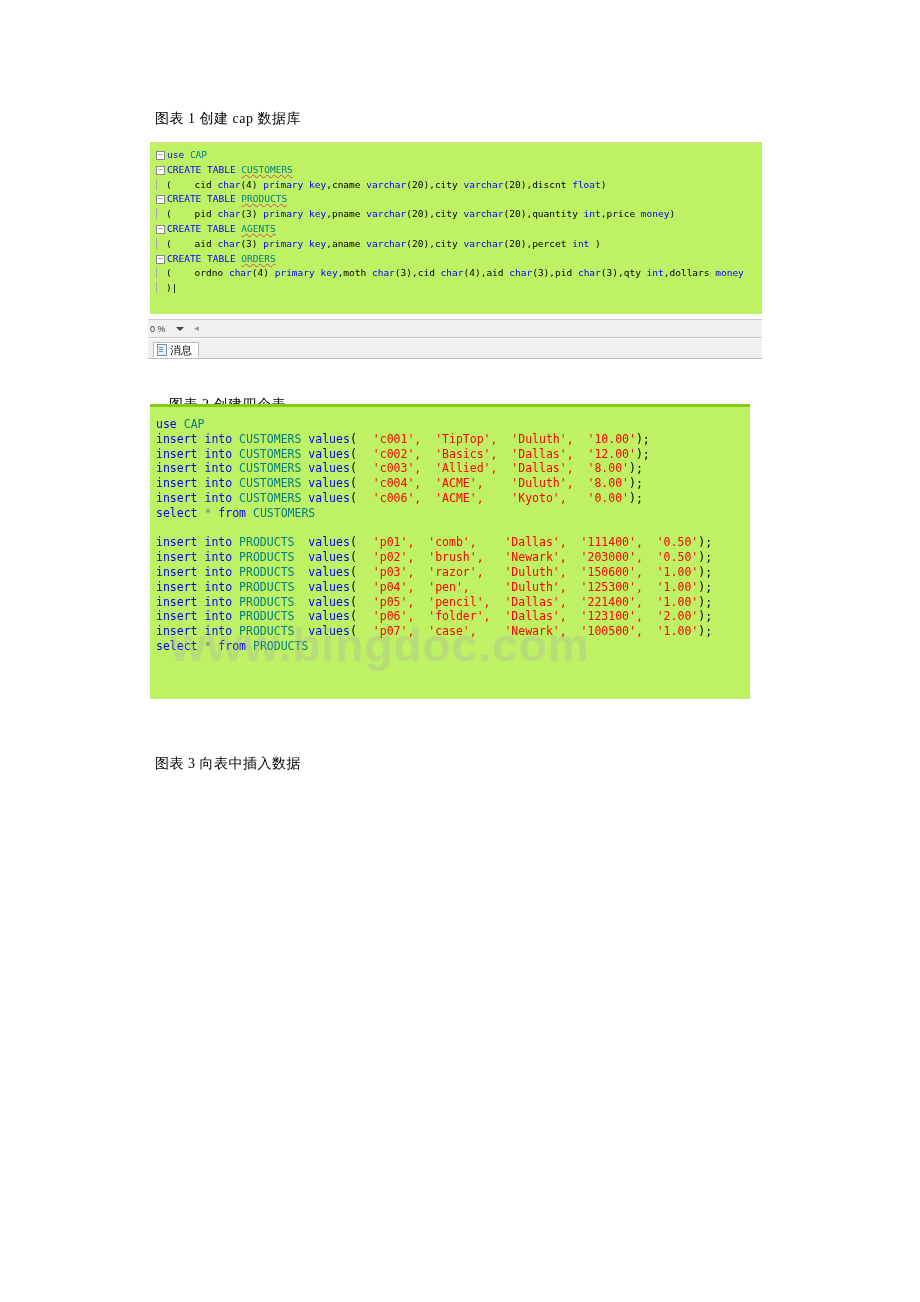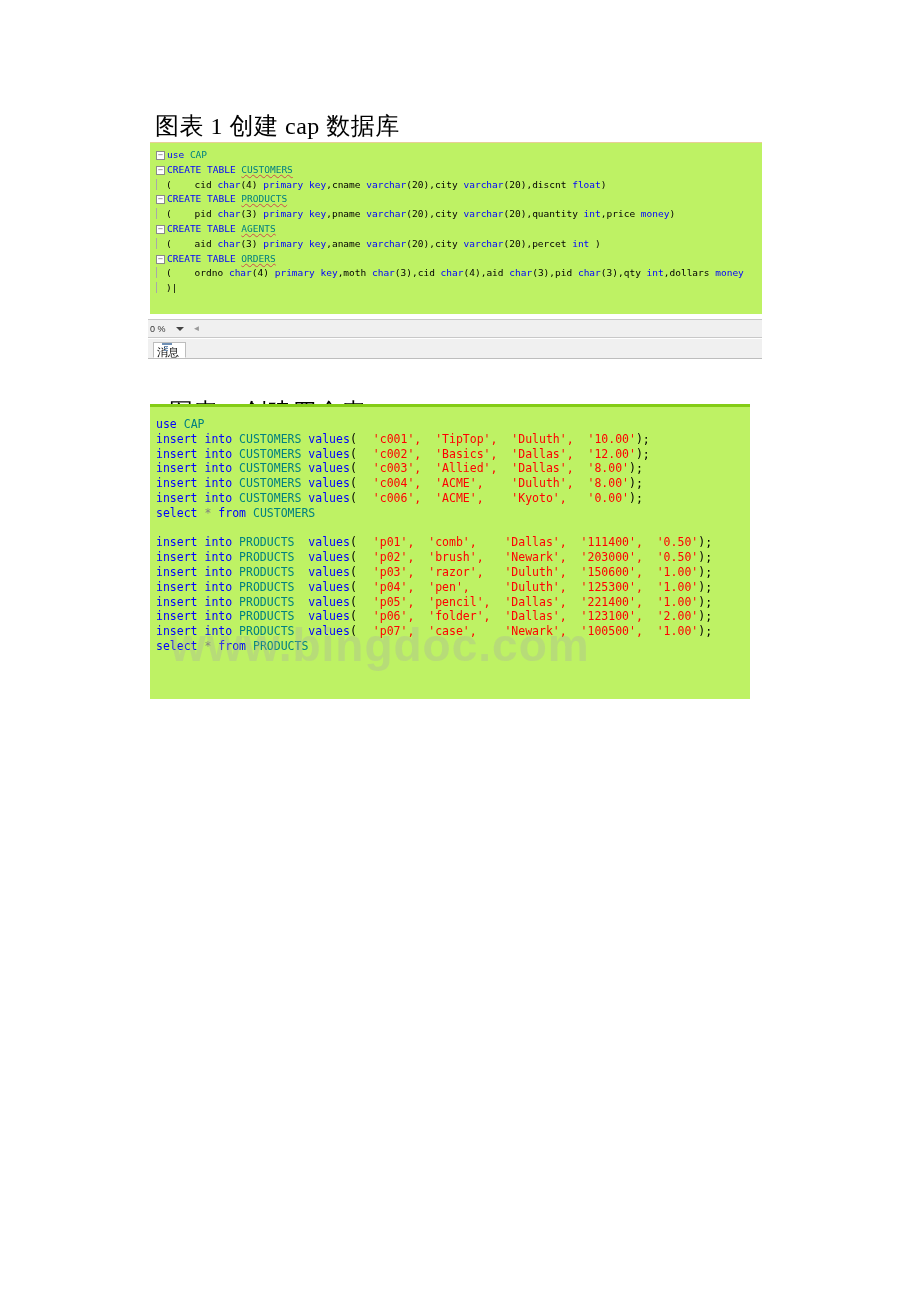--- a/index.html
+++ b/index.html
@@ -19,21 +19,21 @@
     position: absolute;
     left: 0; top: 0;
     width: 920px;
     height: 1302px;
     background: #fff;
   }
 
   
   .caption {
     font-family: "Liberation Serif", "DejaVu Serif", serif;
-    font-size: 24px;
+    font-size: 14px;
     color: #000;
     letter-spacing: 0.5px;
     white-space: nowrap;
   }
 
   
   .code-block {
     position: absolute;
     background: #bef264;
     border-top: 1px solid #e8cf96;
@@ -129,21 +129,20 @@
     border-bottom: 1px solid #ffffff;
     height: 16px;
     display: flex;
     align-items: center;
     padding: 0 6px 0 3px;
     margin-left: 5px;
     font-family: "Liberation Sans", "DejaVu Sans", sans-serif;
     font-size: 11px;
     color: #000;
     box-sizing: border-box;
-    flex-direction: column;
   }
   .tab-icon {
     display: inline-block;
     width: 8px; height: 10px;
     margin-right: 3px;
     background: #e8eef5;
     border: 1px solid #6f90b5;
     position: relative;
   }
   .tab-icon::after {
@@ -202,14 +201,15 @@
   <div class="msg-text" style="left:160px; top:360px;margin-top:47px;">命令已成功完成。</div>
 
   <div class="caption" style="left:155px; top:396px; position:absolute;margin-left:14px;">图表 2 创建四个表</div>
 
   <div class="code-block" style="left:150px; top:404px; width:600px; height:295px; border-top:3px solid #84cc16;">
     <div class="code-area" id="editor2-lines" style="padding:8px 0 0 6px; font-size:11.5px; line-height:18.2px;"><div class="ln"><span class="kw">use </span><span class="obj">CAP</span></div><div class="ln"><span class="kw">insert into </span><span class="obj">CUSTOMERS </span><span class="kw">values</span><span class="plain">(</span><span class="str">'c001',  'TipTop',  'Duluth',  '10.00'</span><span class="plain">);</span></div><div class="ln"><span class="kw">insert into </span><span class="obj">CUSTOMERS </span><span class="kw">values</span><span class="plain">(</span><span class="str">'c002',  'Basics',  'Dallas',  '12.00'</span><span class="plain">);</span></div><div class="ln"><span class="kw">insert into </span><span class="obj">CUSTOMERS </span><span class="kw">values</span><span class="plain">(</span><span class="str">'c003',  'Allied',  'Dallas',  '8.00'</span><span class="plain">);</span></div><div class="ln"><span class="kw">insert into </span><span class="obj">CUSTOMERS </span><span class="kw">values</span><span class="plain">(</span><span class="str">'c004',  'ACME',    'Duluth',  '8.00'</span><span class="plain">);</span></div><div class="ln"><span class="kw">insert into </span><span class="obj">CUSTOMERS </span><span class="kw">values</span><span class="plain">(</span><span class="str">'c006',  'ACME',    'Kyoto',   '0.00'</span><span class="plain">);</span></div><div class="ln"><span class="kw">select </span><span class="gray">* </span><span class="kw">from </span><span class="obj">CUSTOMERS</span></div><div class="ln">&nbsp;</div><div class="ln"><span class="kw">insert into </span><span class="obj">PRODUCTS  </span><span class="kw">values</span><span class="plain">(</span><span class="str">'p01',  'comb',    'Dallas',  '111400',  '0.50'</span><span class="plain">);</span></div><div class="ln"><span class="kw">insert into </span><span class="obj">PRODUCTS  </span><span class="kw">values</span><span class="plain">(</span><span class="str">'p02',  'brush',   'Newark',  '203000',  '0.50'</span><span class="plain">);</span></div><div class="ln"><span class="kw">insert into </span><span class="obj">PRODUCTS  </span><span class="kw">values</span><span class="plain">(</span><span class="str">'p03',  'razor',   'Duluth',  '150600',  '1.00'</span><span class="plain">);</span></div><div class="ln"><span class="kw">insert into </span><span class="obj">PRODUCTS  </span><span class="kw">values</span><span class="plain">(</span><span class="str">'p04',  'pen',     'Duluth',  '125300',  '1.00'</span><span class="plain">);</span></div><div class="ln"><span class="kw">insert into </span><span class="obj">PRODUCTS  </span><span class="kw">values</span><span class="plain">(</span><span class="str">'p05',  'pencil',  'Dallas',  '221400',  '1.00'</span><span class="plain">);</span></div><div class="ln"><span class="kw">insert into </span><span class="obj">PRODUCTS  </span><span class="kw">values</span><span class="plain">(</span><span class="str">'p06',  'folder',  'Dallas',  '123100',  '2.00'</span><span class="plain">);</span></div><div class="ln"><span class="kw">insert into </span><span class="obj">PRODUCTS  </span><span class="kw">values</span><span class="plain">(</span><span class="str">'p07',  'case',    'Newark',  '100500',  '1.00'</span><span class="plain">);</span></div><div class="ln"><span class="kw">select </span><span class="gray">* </span><span class="kw">from </span><span class="obj">PRODUCTS</span></div></div>
   </div>
 
   <div class="watermark" style="left:170px; top:618px;">www.bingdoc.com</div>
 
+  <div class="caption" style="left:155px; top:755px; position:absolute;">图表 3 向表中插入数据</div>
 
 </div>
 
 </body></html>

